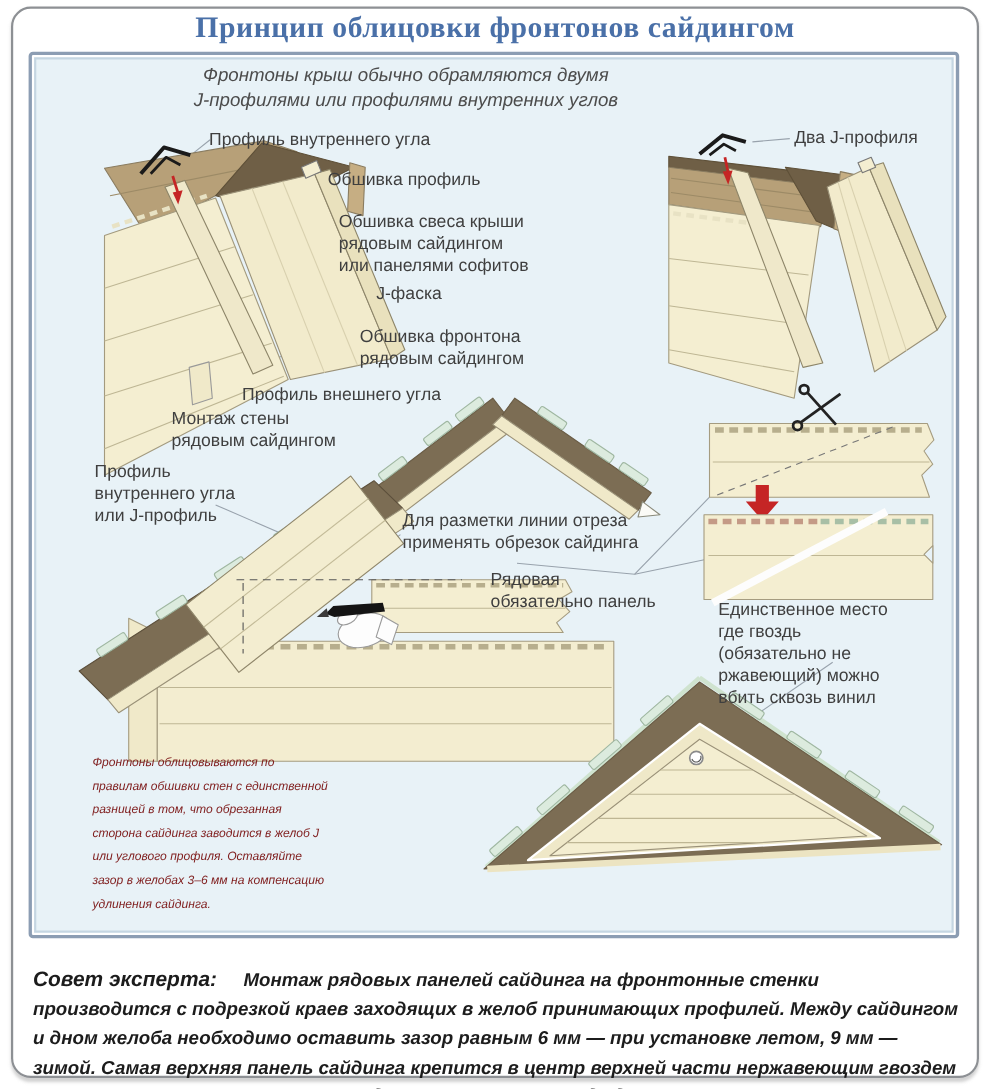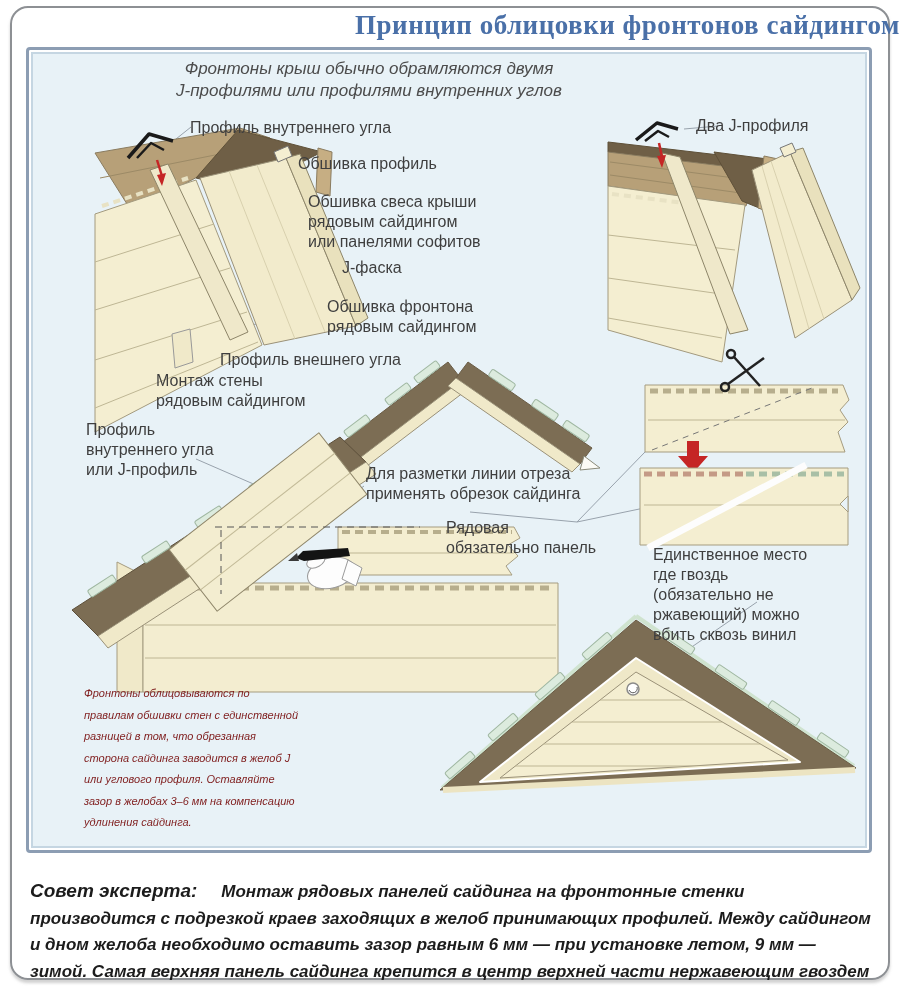--- a/index.html
+++ b/index.html
@@ -1,21 +1,21 @@
 <!DOCTYPE html>
 <html><head>
 <meta charset="utf-8">
 <style>
   html,body{margin:0;padding:0}
   body{width:900px;height:990px;position:relative;background:#fff;
        font-family:"Liberation Sans",sans-serif;overflow:hidden}
   .outer-frame{position:absolute;left:10px;top:6px;width:876px;height:970px;
        border:2px solid #8d9094;border-radius:18px;
        box-shadow:0 3px 3px rgba(140,140,140,.4)}
-  .page-title{position:absolute;left:0;top:10px;width:100%;text-align:right;
+  .page-title{position:absolute;left:0;top:10px;width:100%;text-align:center;
        font-family:"Liberation Serif",serif;font-weight:bold;font-size:27px;
        color:#4a70a8;letter-spacing:.5px}
   .inner-box{position:absolute;left:26px;top:47px;width:840px;height:800px;
        background:#e8f2f7;border:3px solid #8c9db3;border-radius:4px;
        box-shadow:inset 0 0 0 2px #fff, inset 0 0 0 4px #c5d6e2}
   svg.canvas{position:absolute;left:0;top:0;width:900px;height:990px}
   .intro{position:absolute;left:26px;top:58px;width:686px;text-align:center;
        font-style:italic;font-size:17px;line-height:22px;color:#4c4c4c;white-space:pre-line}
   .lbl{position:absolute;font-size:16px;line-height:20px;
        color:#3f3f3f;white-space:pre-line}
@@ -232,21 +232,21 @@
 <div class="lbl" style="left:298px;top:154px">Обшивка профиль</div>
 <div class="lbl" style="left:308px;top:192px">Обшивка свеса крыши
 рядовым сайдингом
 или панелями софитов</div>
 <div class="lbl" style="left:342px;top:258px">J-фаска</div>
 <div class="lbl" style="left:327px;top:297px">Обшивка фронтона
 рядовым сайдингом</div>
 <div class="lbl" style="left:220px;top:350px">Профиль внешнего угла</div>
 <div class="lbl" style="left:156px;top:371px">Монтаж стены
 рядовым сайдингом</div>
-<div class="lbl" style="left:696px;top:116px">Два J-профиля</div>
+<div class="lbl" style="left:722px;top:116px">Два J-профиля</div>
 <div class="lbl" style="left:86px;top:420px">Профиль
 внутреннего угла
 или J-профиль</div>
 <div class="lbl" style="left:366px;top:464px">Для разметки линии отреза
 применять обрезок сайдинга</div>
 <div class="lbl" style="left:446px;top:518px">Рядовая
 обязательно панель</div>
 <div class="lbl" style="left:653px;top:545px">Единственное место
 где гвоздь
 (обязательно не

